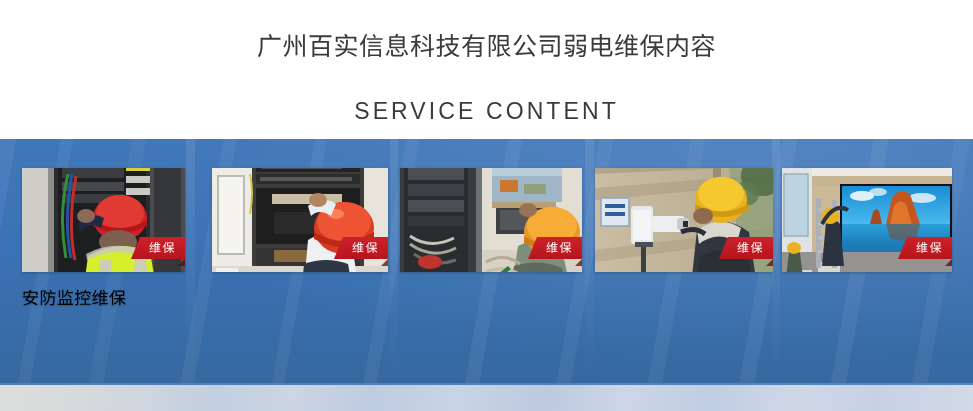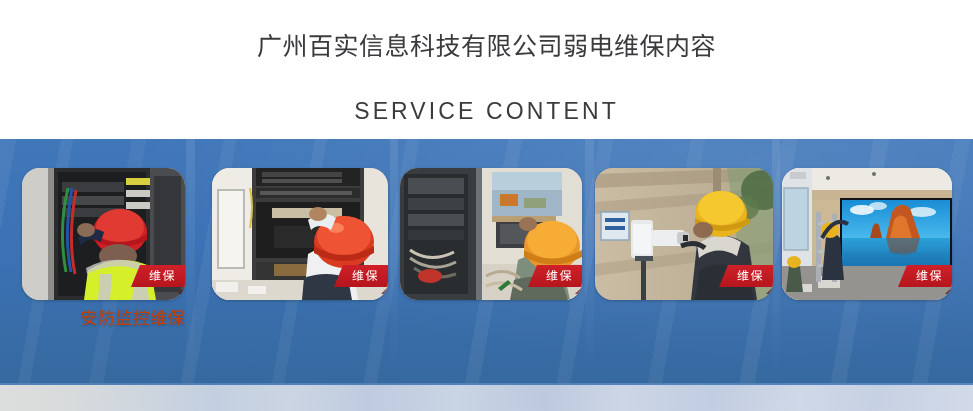--- a/index.html
+++ b/index.html
@@ -118,25 +118,24 @@
     width: 973px;
     height: 244px;
   }
   .card {
     position: absolute;
     top: 29px;
   }
   .card-photo {
     position: relative;
     width: 100%;
-    height: 132px;
+    height: 104px;
     overflow: hidden;
     background: #8e9aa6;
     box-shadow: 0 1px 3px rgba(0,0,0,0.22);
-    border-radius: 18px;
   }
   .card-photo svg { display: block; width: 100%; height: 100%; }
 
   .badge {
     position: absolute;
     right: 0;
     bottom: 13px;
     height: 22px;
     padding: 0 9px 0 18px;
     background: linear-gradient(180deg, #cf2029 0%, #b5151d 100%);
@@ -151,23 +150,23 @@
   .badge-notch {
     position: absolute;
     right: 0;
     bottom: 6px;
     width: 0; height: 0;
     border-right: 7px solid rgba(90,8,12,0.75);
     border-top: 7px solid transparent;
   }
 
   .card-label {
-    margin-top: 8px;
-    text-align: right;
-    color: #c2410c;
+    margin-top: 16px;
+    text-align: left;
+    color: #000000;
     font-size: 17px;
     line-height: 22px;
     letter-spacing: 0.4px;
     white-space: nowrap;
     text-shadow: 0 1px 2px rgba(0,0,0,0.25);
   }
 </style>
 </head>
 <body>
 

